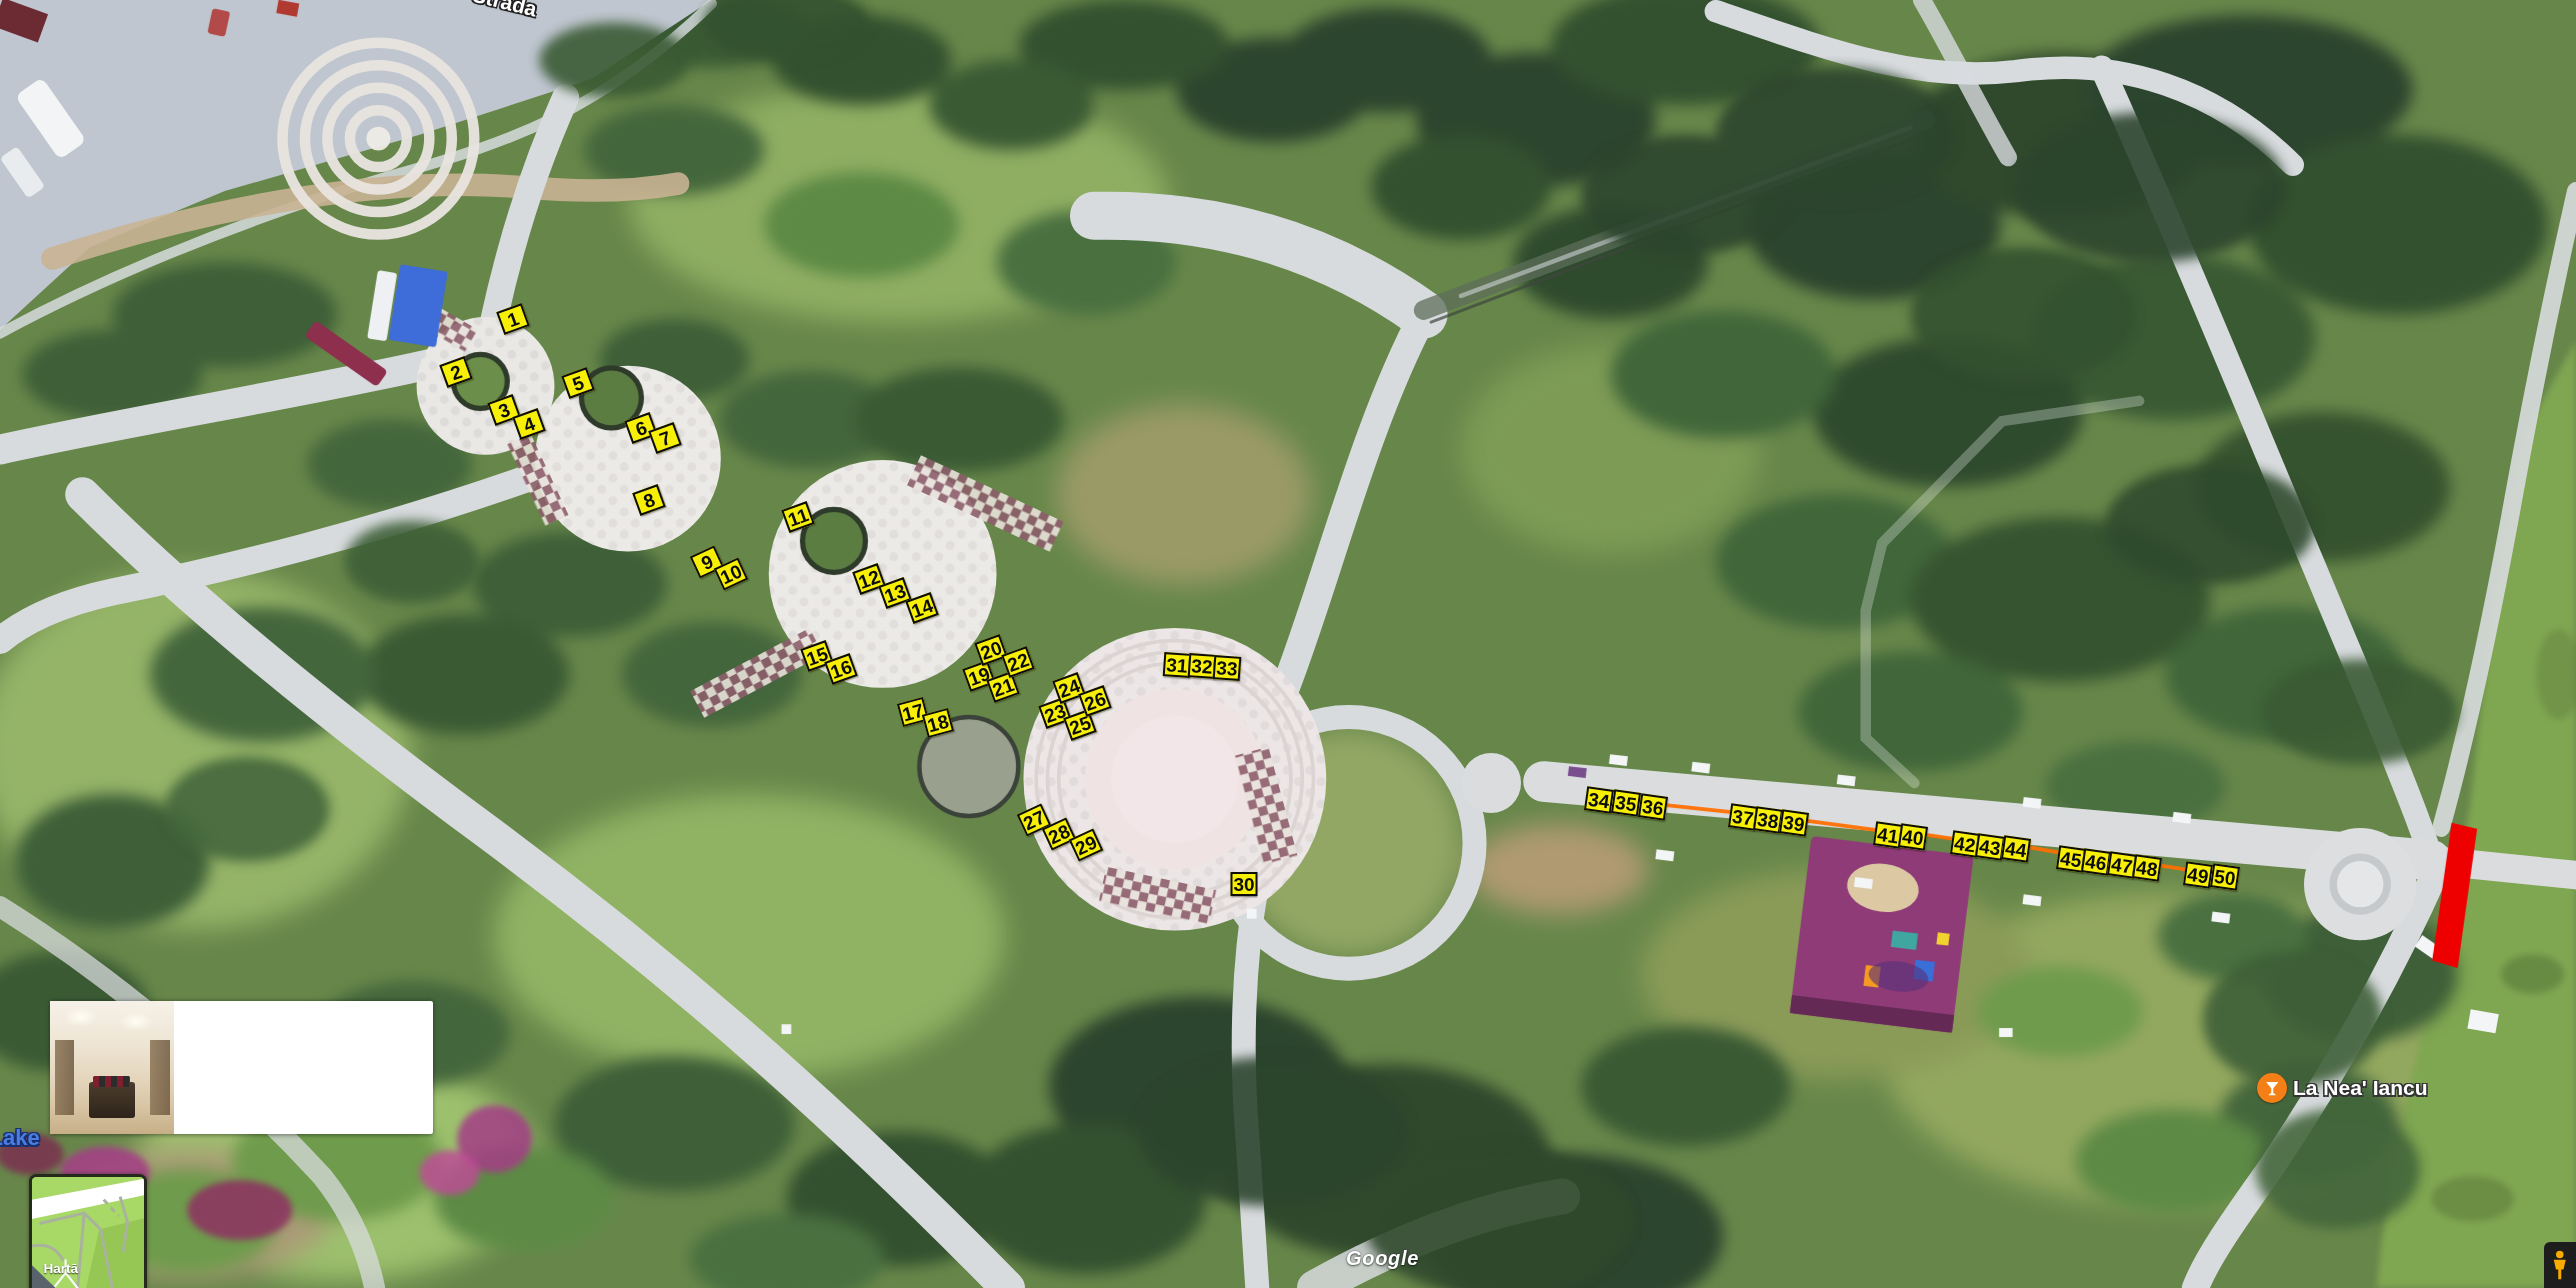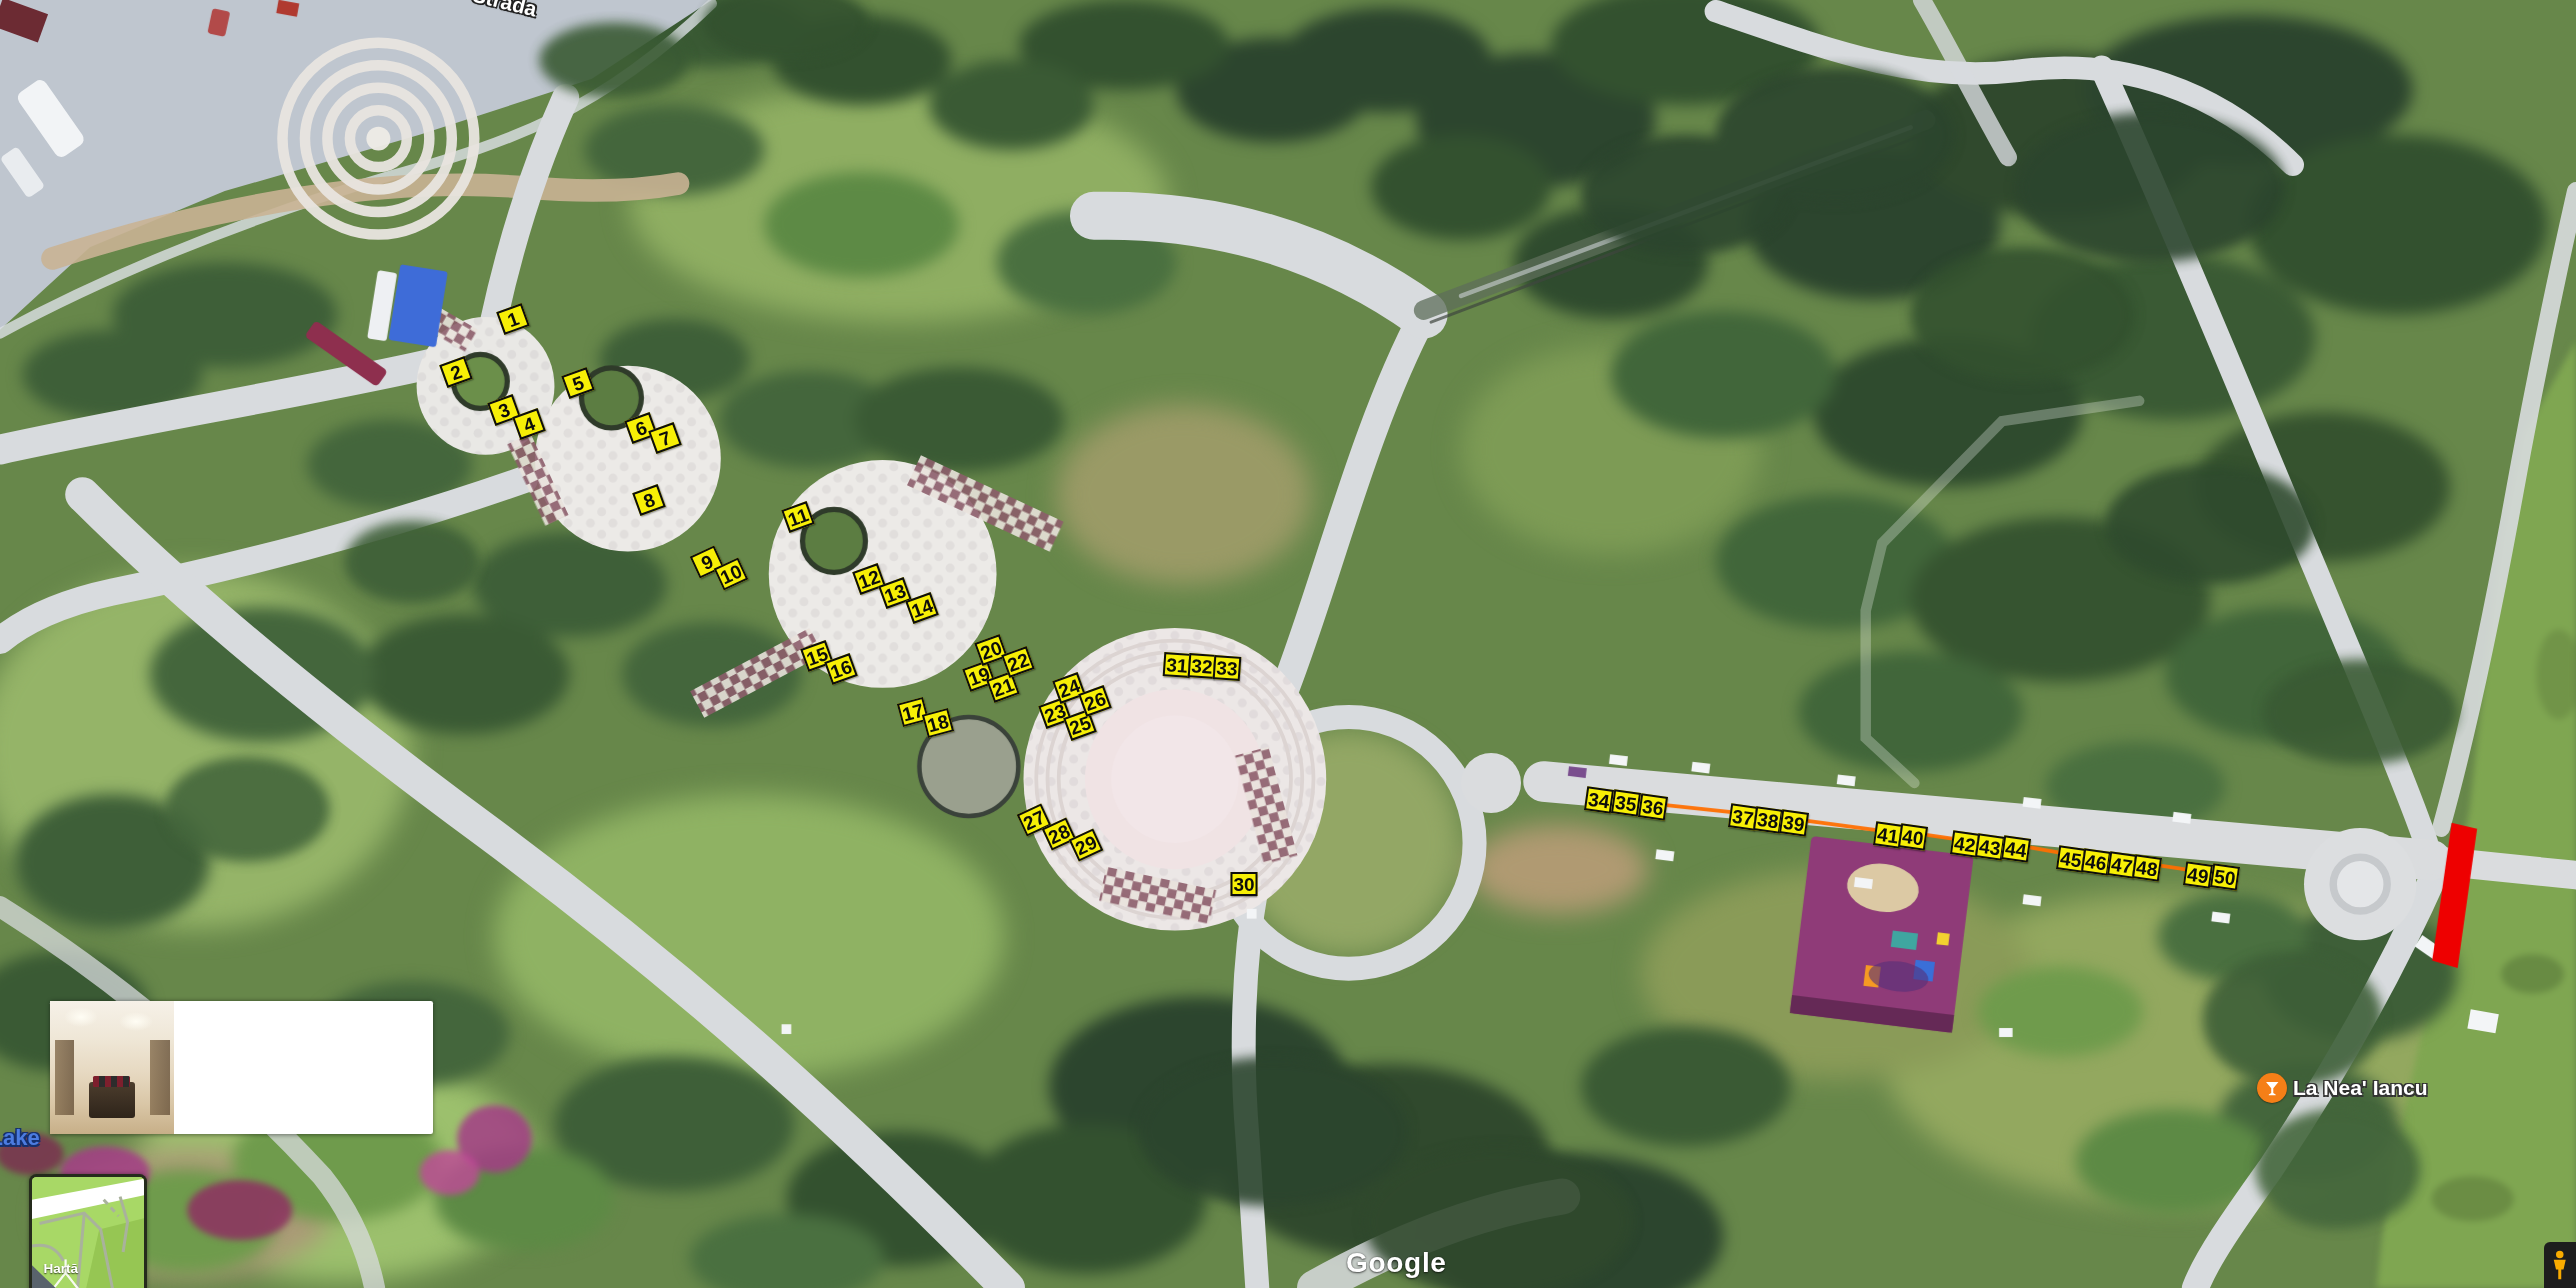--- a/index.html
+++ b/index.html
@@ -25,22 +25,22 @@
     font-weight:bold;font-size:19px;line-height:1;color:#0c0c0c;
     transform:translate(-50%,-50%) rotate(var(--r,0deg));
     box-shadow:0.7px 1.5px 1.5px rgba(0,0,0,.35);cursor:pointer;}
 
   
   .maplabel{position:absolute;color:#fff;font-weight:bold;white-space:nowrap;
     text-shadow:-1.5px -1.5px 0 #222,1.5px -1.5px 0 #222,-1.5px 1.5px 0 #222,1.5px 1.5px 0 #222,0 0 3px #000;}
   .label-street{left:472px;top:-10.5px;font-size:21px;transform:rotate(14deg);}
   .label-lake{left:-10.5px;top:1125px;font-size:22px;color:#4c7ce0;
     text-shadow:-1.5px -1.5px 0 #15306e,1.5px -1.5px 0 #15306e,-1.5px 1.5px 0 #15306e,1.5px 1.5px 0 #15306e;}
-  .label-google{left:1346px;top:1247px;font-size:28px;letter-spacing:0.7px;
-    text-shadow:0 0.7px 2.2px rgba(0,0,0,.6),0 0 1.5px rgba(0,0,0,.5);font-weight:bold;}
+  .label-google{left:1346px;top:1247px;font-size:20px;letter-spacing:0.7px;
+    text-shadow:0 0.7px 2.2px rgba(0,0,0,.6),0 0 1.5px rgba(0,0,0,.5);font-weight:bold;font-style:italic;}
 
   
   .poi{position:absolute;left:2257px;top:1073px;display:flex;align-items:center;cursor:pointer;}
   .poi-icon{width:30px;height:30px;border-radius:50%;background:var(--poi-orange);
     display:flex;align-items:center;justify-content:center;flex:none;
     box-shadow:0 0.7px 1.5px rgba(0,0,0,.5);}
   .poi-text{margin-left:6px;font-size:21px;font-weight:bold;color:#fff;
     text-shadow:-1.5px -1.5px 0 #333,1.5px -1.5px 0 #333,-1.5px 1.5px 0 #333,1.5px 1.5px 0 #333;}
 
   

